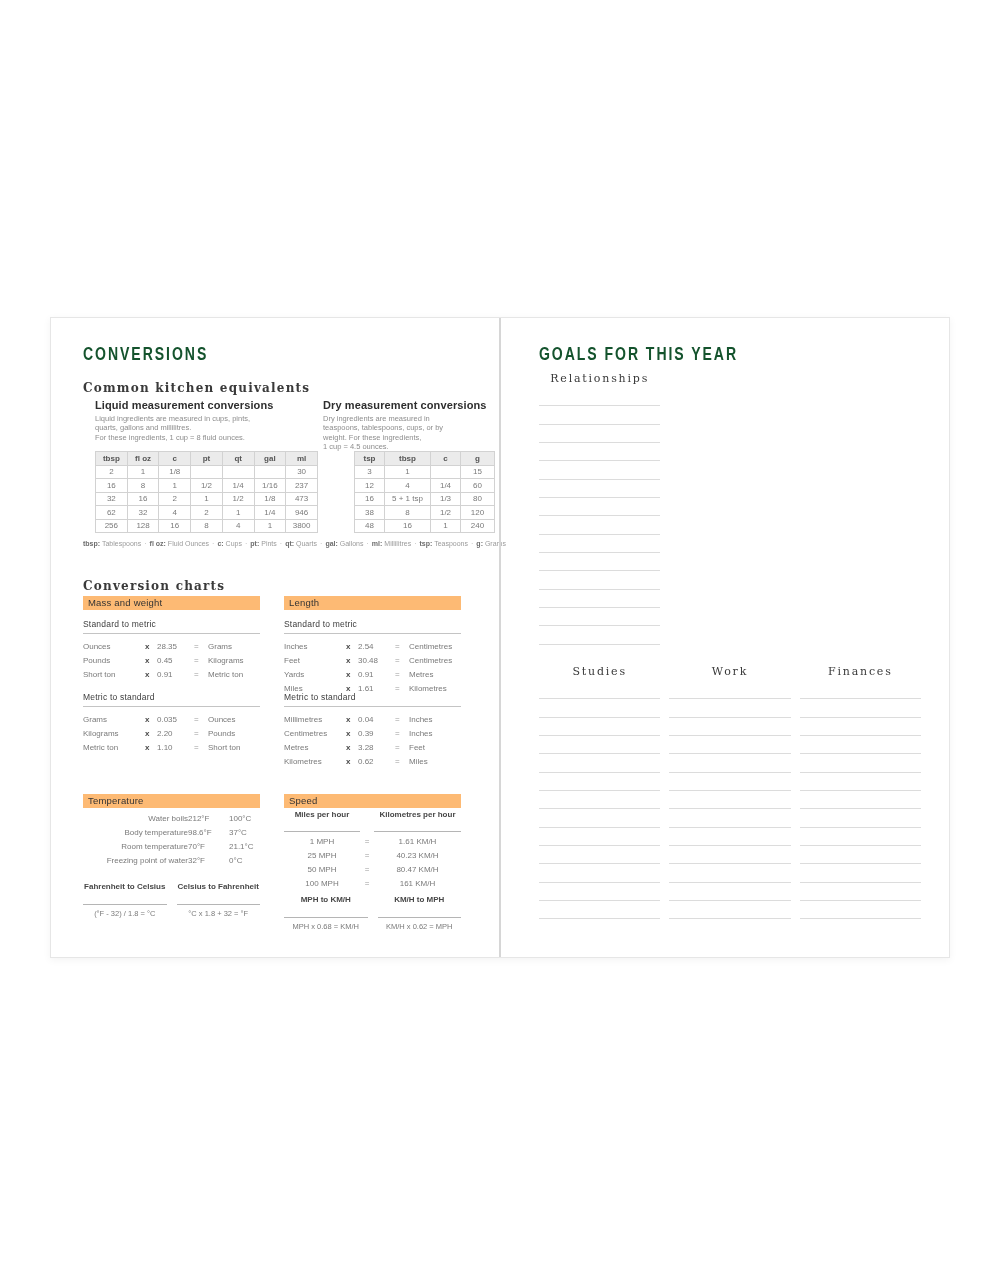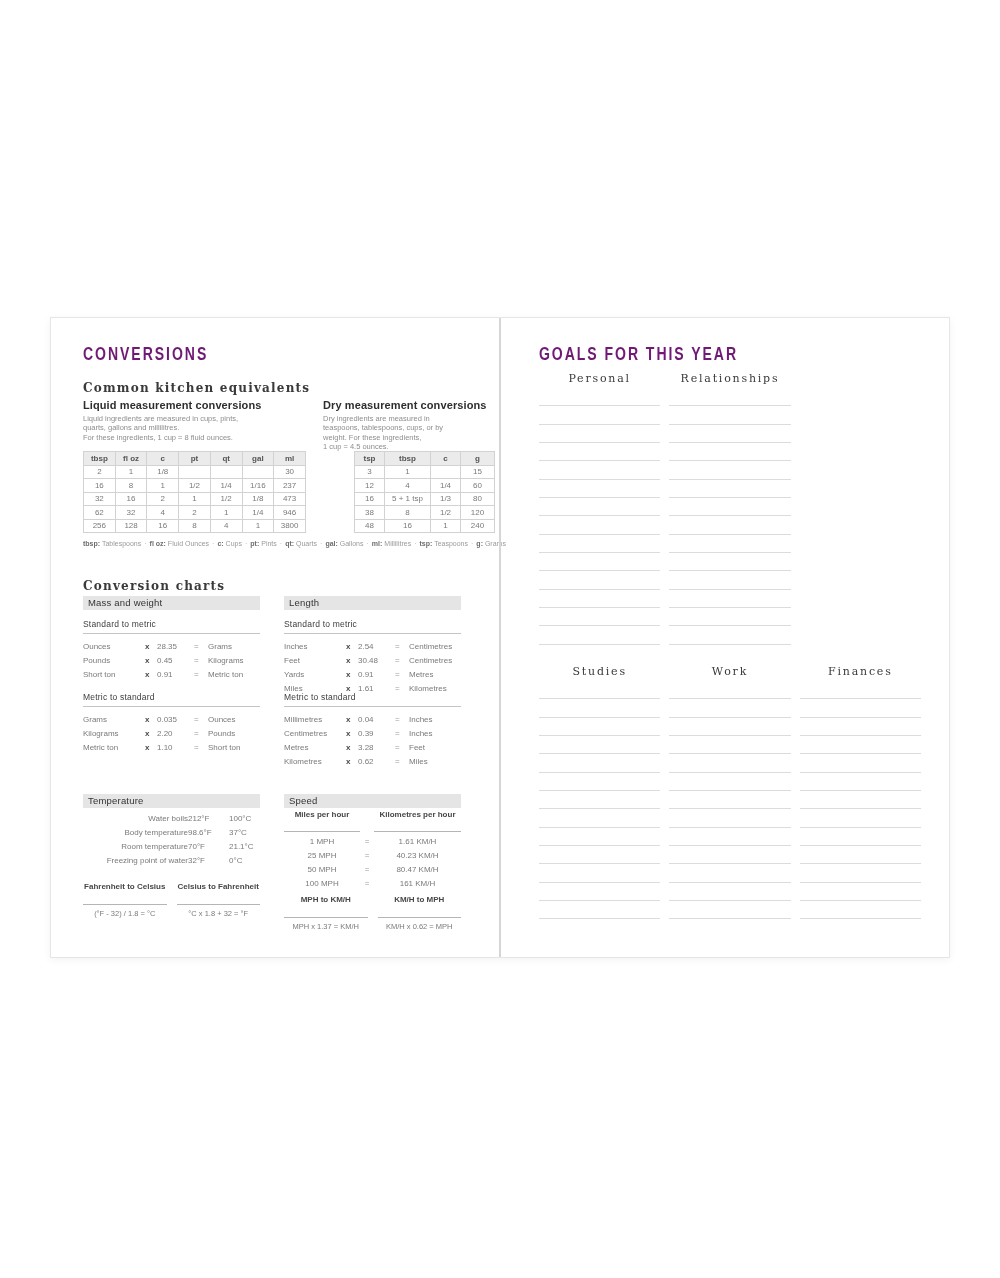--- a/index.html
+++ b/index.html
@@ -7,32 +7,32 @@
   .canvas { position:relative; width:1000px; height:1278px; background:#ffffff; overflow:hidden; }
   .spread { position:absolute; left:50px; top:317px; width:900px; height:641px; background:#fff;
             border:1px solid #e6e6e6; box-shadow:0 2px 8px rgba(0,0,0,0.05); }
   .spine { position:absolute; left:448px; top:0; width:2px; height:100%;
            background:linear-gradient(to right,#e3e3e3,#c9c9c9,#e3e3e3); }
   .page { position:absolute; top:0; height:100%; }
   .left-page { left:0; width:448px; }
   .right-page { left:450px; width:450px; }
 
   .page-title { position:absolute; top:26px; font-weight:700; font-size:18px; letter-spacing:2.5px;
-                color:#701a75; white-space:nowrap; }
+                color:#14532d; white-space:nowrap; }
   .page-title span { display:inline-block; transform:scaleX(0.78); transform-origin:left center; }
   .left-page .page-title { left:32px; }
   .right-page .page-title { left:38px; }
 
   .serif-head { position:absolute; left:32px; font-family:"DejaVu Serif", serif; font-size:12px;
                 font-weight:600; letter-spacing:1.2px; color:#3a3a3a; white-space:nowrap; }
   .kitchen-head { top:63px; }
   .charts-head { top:261px; }
 
   .col { position:absolute; top:81px; }
-  .liquid-col { left:32px; width:225px; }
+  .liquid-col { left:44px; width:225px; }
   .dry-col { left:272px; width:152px; }
   .block-head { font-size:11px; font-weight:600; color:#2e2e2e; letter-spacing:0.1px; white-space:nowrap; }
   .block-desc { margin-top:3px; font-size:7.5px; line-height:9.3px; color:#8e8e8e; white-space:pre-line; }
   .table-wrap { position:absolute; left:0; top:52px; }
   .liquid-col .table-wrap { width:223px; }
   .dry-col .table-wrap { width:140px;padding-left:31px; }
   table.conv-table { border-collapse:collapse; table-layout:fixed; width:100%; }
   table.conv-table th, table.conv-table td { border:1px solid #d2d2d2; height:13.5px; padding:0;
       text-align:center; font-size:8px; }
   table.conv-table th { background:#ebebeb; color:#555; font-weight:700; }
@@ -40,21 +40,21 @@
   .dry-table th:nth-child(1){width:30px} .dry-table th:nth-child(2){width:46px}
   .dry-table th:nth-child(3){width:30px} .dry-table th:nth-child(4){width:34px}
 
   .footnote { position:absolute; left:32px; top:222px; font-size:7px; color:#9a9a9a; white-space:nowrap; }
   .footnote b { color:#6d6d6d; font-weight:700; }
   .footnote .sep { color:#bdbdbd; padding:0 3px; }
 
   .chart-col { position:absolute; top:278px; width:177px; height:340px; }
   .chart-col-l { left:32px; }
   .chart-col-r { left:233px; }
-  .bar { height:14px; line-height:14px; background:#e5e5e5; color:#333; font-size:9.5px;
+  .bar { height:14px; line-height:14px; background:#fdba74; color:#333; font-size:9.5px;
          padding-left:5px; letter-spacing:0.2px; }
   .subhead { margin-top:9px; font-size:8.5px; color:#3d3d3d; padding-bottom:4px;
              border-bottom:1px solid #c4c4c4; letter-spacing:0.2px; }
   .convrows { margin-top:5px; }
   .crow { display:flex; height:14.2px; align-items:center; font-size:8px; color:#7a7a7a; }
   .crow .lab { width:62px; }
   .crow .mul { width:12px; font-weight:700; color:#4a4a4a; }
   .crow .val { width:37px; }
   .crow .eq  { width:14px; color:#9b9b9b; }
   .crow .res { flex:1; }
@@ -412,58 +412,39 @@
               </div>
               <div class="srow">
                 <span class="c1">100 MPH</span>
                 <span class="eq">=</span>
                 <span class="c2">161 KM/H</span>
               </div>
             </div>
           <div class="formulas">
               <div class="fcol">
                 <div class="fhead">MPH to KM/H</div>
-                <div class="fbody">MPH x 1.37 = KM/H</div>
+                <div class="fbody">MPH x 0.68 = KM/H</div>
               </div>
               <div class="fcol">
                 <div class="fhead">KM/H to MPH</div>
                 <div class="fbody">KM/H x 0.62 = MPH</div>
               </div>
             </div>
         </div>
       </div>
     </div>
 
     <div class="spine"></div>
 
     <div class="page right-page">
       <div class="page-title">
         <span>GOALS FOR THIS YEAR</span>
       </div>
 
       <div class="goals-grid goals-top">
-        <div class="goal-col">
-          <div class="goal-head">Personal</div>
-          <div class="goal-lines">
-              <div class="rline"></div>
-              <div class="rline"></div>
-              <div class="rline"></div>
-              <div class="rline"></div>
-              <div class="rline"></div>
-              <div class="rline"></div>
-              <div class="rline"></div>
-              <div class="rline"></div>
-              <div class="rline"></div>
-              <div class="rline"></div>
-              <div class="rline"></div>
-              <div class="rline"></div>
-              <div class="rline"></div>
-              <div class="rline"></div>
-            </div>
-        </div>
         <div class="goal-col">
           <div class="goal-head">Relationships</div>
           <div class="goal-lines">
               <div class="rline"></div>
               <div class="rline"></div>
               <div class="rline"></div>
               <div class="rline"></div>
               <div class="rline"></div>
               <div class="rline"></div>
               <div class="rline"></div>

